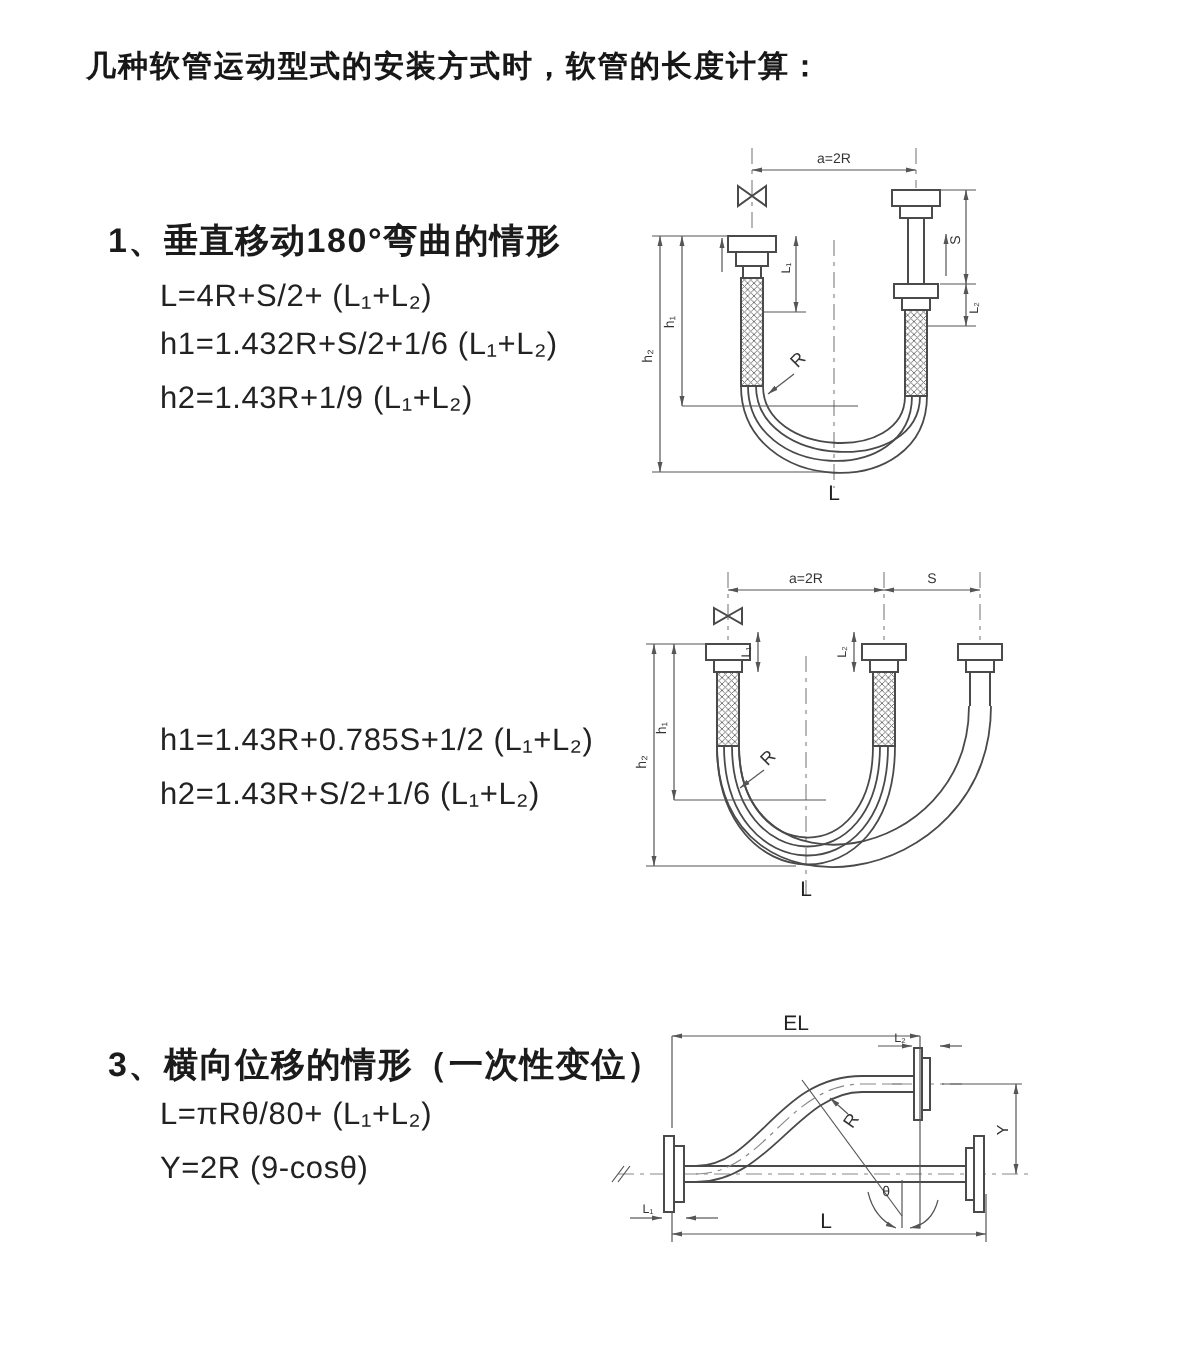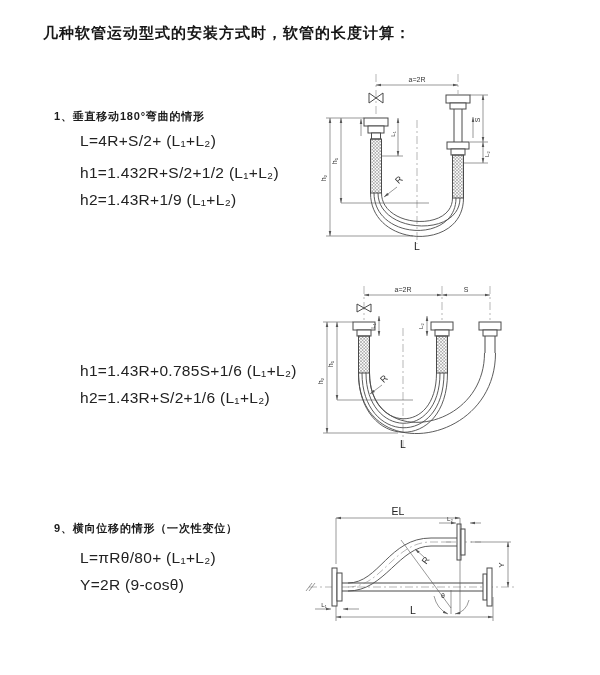--- a/index.html
+++ b/index.html
@@ -5,21 +5,21 @@
   html,body{margin:0;padding:0;background:#fff;}
   .page{
     position:relative;width:600px;height:675px;background:#ffffff;overflow:hidden;
     font-family:"Liberation Sans","DejaVu Sans",sans-serif;color:#1f1f1f;margin-left:8px;
   }
   .title{
     position:absolute;left:35px;top:24px;font-size:15px;font-weight:bold;
     letter-spacing:1px;color:#171717;white-space:nowrap;
   }
   .heading{
-    position:absolute;left:46px;font-size:11px;font-weight:bold;
+    position:absolute;left:46px;font-size:17px;font-weight:bold;
     letter-spacing:0.8px;color:#1b1b1b;white-space:nowrap;
   }
   .formula{
     position:absolute;left:72px;font-size:15.5px;font-weight:normal;
     letter-spacing:0.3px;color:#222;white-space:nowrap;
   }
   svg.diag{position:absolute;}
   
   .o{stroke:#4a4a4a;stroke-width:1;}
   .h{stroke:#4a4a4a;stroke-width:0.9;fill:none;}
@@ -42,22 +42,22 @@
       <path d="M0,3.2 L3.2,0 M0,0 L3.2,3.2" stroke="#6a6a6a" stroke-width="0.45" fill="none"></path>
     </pattern>
   </defs>
 </svg>
 
 <div class="page">
 
   <div class="title">几种软管运动型式的安装方式时，软管的长度计算：</div>
 
   <div class="heading" style="top:109px">1、垂直移动180°弯曲的情形</div>
-  <div class="formula" style="top:132px">L=4R+S/2+ (L₁+L₂)</div>
-  <div class="formula" style="top:164px">h1=1.432R+S/2+1/2 (L₁+L₂)</div>
+  <div class="formula" style="top:140px">L=4R+S/2+ (L₁+L₂)</div>
+  <div class="formula" style="top:164px">h1=1.432R+S/2+1/6 (L₁+L₂)</div>
   <div class="formula" style="top:191px">h2=1.43R+1/9 (L₁+L₂)</div>
 
   <svg class="diag" style="left:305px;top:68px" width="290" height="190" viewBox="0 0 290 190">
 
     <line class="cl" x1="63" y1="6" x2="63" y2="48"></line>
     <line class="cl" x1="145" y1="6" x2="145" y2="26"></line>
     <line class="cl" x1="104" y1="52" x2="104" y2="176"></line>
 
     <path class="o" fill="#fff" d="M56,25 L63,30 L56,35 Z M70,25 L63,30 L70,35 Z"></path>
 
@@ -112,21 +112,21 @@
     <line class="d" x1="170" y1="74" x2="170" y2="95" marker-start="url(#ar)" marker-end="url(#ar)"></line>
     <line class="d" x1="151" y1="95" x2="175" y2="95"></line>
     <text class="ds" transform="rotate(-90 176 86)" x="176" y="86" text-anchor="middle">L₂</text>
 
     <text class="rl" transform="rotate(-45 88 114)" x="88" y="114" text-anchor="middle">R</text>
     <line class="d" x1="84" y1="119" x2="71" y2="129" marker-end="url(#ar)"></line>
 
     <text class="big" x="104" y="182" text-anchor="middle">L</text>
   </svg>
 
-  <div class="formula" style="top:362px">h1=1.43R+0.785S+1/6 (L₁+L₂)</div>
+  <div class="formula" style="top:362px">h1=1.43R+0.785S+1/2 (L₁+L₂)</div>
   <div class="formula" style="top:389px">h2=1.43R+S/2+1/6 (L₁+L₂)</div>
 
   <svg class="diag" style="left:305px;top:278px" width="300" height="195" viewBox="0 0 300 195">
 
     <line class="cl" x1="51" y1="8" x2="51" y2="42"></line>
     <line class="cl" x1="129" y1="8" x2="129" y2="42"></line>
     <line class="cl" x1="177" y1="8" x2="177" y2="42"></line>
     <line class="cl" x1="90" y1="50" x2="90" y2="172"></line>
 
     <path class="o" fill="#fff" d="M44,26 L51,30 L44,34 Z M58,26 L51,30 L58,34 Z"></path>
@@ -181,21 +181,21 @@
     <text class="ds" transform="rotate(-90 62 48)" x="62" y="48" text-anchor="middle">L₁</text>
     <line class="d" x1="114" y1="38" x2="114" y2="58" marker-start="url(#ar)" marker-end="url(#ar)"></line>
     <text class="ds" transform="rotate(-90 110 48)" x="110" y="48" text-anchor="middle">L₂</text>
 
     <text class="rl" transform="rotate(-45 73 103)" x="73" y="103" text-anchor="middle">R</text>
     <line class="d" x1="69" y1="107" x2="57" y2="116" marker-end="url(#ar)"></line>
 
     <text class="big" x="90" y="170" text-anchor="middle">L</text>
   </svg>
 
-  <div class="heading" style="top:521px">9、横向位移的情形（一次性变位）</div>
+  <div class="heading" style="top:521px">3、横向位移的情形（一次性变位）</div>
   <div class="formula" style="top:549px">L=πRθ/80+ (L₁+L₂)</div>
   <div class="formula" style="top:576px">Y=2R (9-cosθ)</div>
 
   <svg class="diag" style="left:295px;top:502px" width="220" height="130" viewBox="0 0 220 130">
 
     <line class="cl" x1="6" y1="85" x2="214" y2="85"></line>
     <line class="cl" x1="140" y1="40" x2="178" y2="40"></line>
     <path class="d" d="M3,89 L9,81 M6,89 L12,81"></path>
 
     <g>

